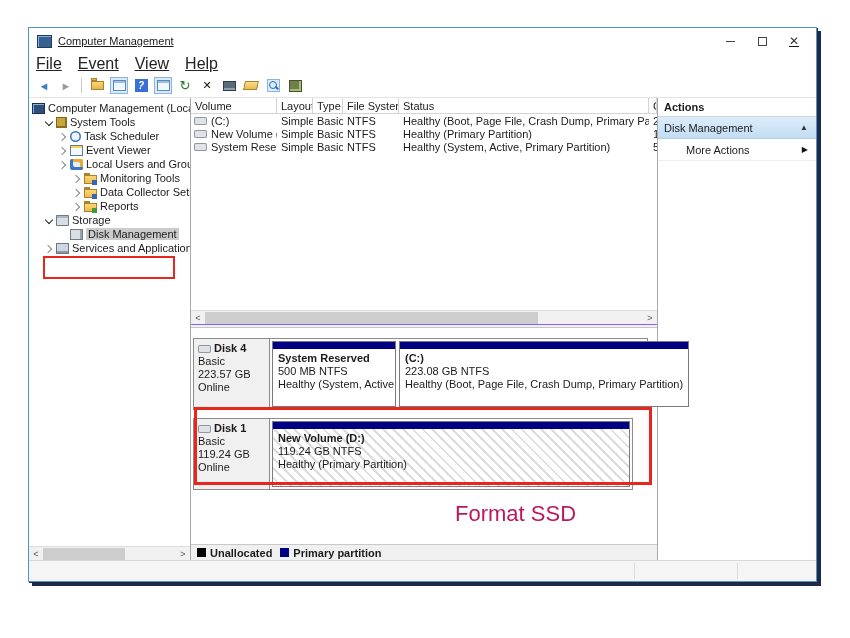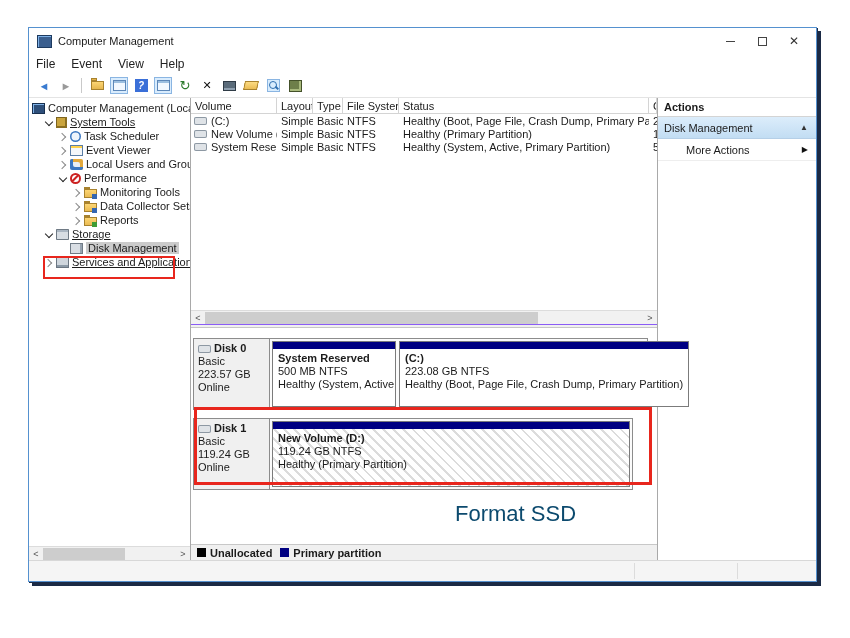--- a/index.html
+++ b/index.html
@@ -12,33 +12,33 @@
 
   
   #win {
     position:absolute; left:28px; top:27px; width:789px; height:555px;
     background:#fff; border:1px solid #5591cf;
     box-shadow:4px 4px 0 0 #1b2a45, 1px 1px 0 0 #1b2a45;
     display:flex; flex-direction:column;
   }
 
   
-  .titlebar { height:26px; flex:none; display:flex; align-items:center; padding:0 6px; background:#fff; }
+  .titlebar { height:26px; flex:none; display:flex; align-items:center; padding:0 6px; background:#fff;text-decoration:underline; }
   .app-icon { width:15px; height:13px; margin:0 6px 0 2px; background:#3b5f8f;
     box-shadow:inset 0 0 0 1px #1d3a5f, inset 2px 2px 0 0 #7fb2e8; flex:none; }
   .title-text { font-size:11px; color:#1b1b1b; }
   .win-controls { margin-left:auto; display:flex; }
   .wc { width:32px; height:22px; display:flex; align-items:center; justify-content:center; color:#333; }
   .wc-min i { display:block; width:9px; height:1px; background:#444; }
   .wc-max i { display:block; width:9px; height:9px; border:1px solid #444; }
   .wc-close { font-size:12px; }
 
   
   .menubar { height:20px; flex:none; display:flex; align-items:center; padding-left:7px; gap:16px; background:#fff; }
-  .menu-item { font-size:12px; color:#222; }
+  .menu-item { font-size:16px; color:#222;text-decoration:underline; }
 
   
   .toolbar { height:24px; flex:none; display:flex; align-items:center; padding-left:6px; gap:4px; background:#fff; border-bottom:1px solid #e4e4e4; }
   .tb { width:18px; height:17px; display:flex; align-items:center; justify-content:center; flex:none; }
   .tb-sep { width:1px; height:15px; background:#c9c9c9; margin:0 2px; flex:none; }
   .tb-boxed { border:1px solid #8ab5e2; background:#d9ecfd; }
   .g-back { color:#3a7bd0; font-size:11px; }
   .g-fwd { color:#9a9a9a; font-size:11px; }
   .mini-folder { position:relative; width:13px; height:9px; background:linear-gradient(#ffd978,#e3b249); box-shadow:inset 0 0 0 1px #a8822e; }
   .mini-folder::before { content:""; position:absolute; top:-3px; left:0; width:6px; height:3px; background:#e3b249; box-shadow:inset 0 0 0 1px #a8822e; }
@@ -53,21 +53,21 @@
   .mini-search::after { content:""; position:absolute; left:8px; top:8px; width:4px; height:1.6px; background:#2f6fb0; transform:rotate(45deg); }
   .mini-last { width:13px; height:12px; background:#6e7f4a; box-shadow:inset 0 0 0 1px #44512a, inset -3px -3px 0 0 #a9ba7d; }
 
   
   .main { flex:1; min-height:0; display:flex; background:#fff; }
 
   
   .treepane { width:162px; flex:none; border-right:1px solid #a9a9a9; display:flex; flex-direction:column; overflow:hidden; }
   .tree { flex:1; padding-top:3px; overflow:hidden; white-space:nowrap; }
   .ti { height:14px; display:flex; align-items:center; gap:3px; }
-  .l0{ padding-left:3px; } .l1{ padding-left:15px;text-decoration:underline; } .l2{ padding-left:29px;align-items:center; } .l3{ padding-left:43px; }
+  .l0{ padding-left:3px; } .l1{ padding-left:15px; } .l2{ padding-left:29px;align-items:center; } .l3{ padding-left:43px; }
   .cv { width:9px; height:9px; position:relative; flex:none; }
   .cv.open::before { content:""; position:absolute; left:2px; top:1px; width:5px; height:5px; border-right:1.4px solid #262626; border-bottom:1.4px solid #262626; transform:rotate(45deg); }
   .cv.closed::before { content:""; position:absolute; left:1px; top:2px; width:5px; height:5px; border-right:1.2px solid #8a8a8a; border-top:1.2px solid #8a8a8a; transform:rotate(45deg); }
   .ico { width:13px; height:11px; flex:none; position:relative; }
   .ic-pc { background:#2e4f7a; box-shadow:inset 0 0 0 1px #18304f, inset 2px 2px 0 0 #7fb2e8; }
   .ic-tools { background:#caa53e; box-shadow:inset -2px -2px 0 0 #8a6f22, inset 0 0 0 1px #7c6320; width:11px; }
   .ic-clock { width:11px; height:11px; border-radius:50%; background:#eef4fb; box-shadow:inset 0 0 0 1.5px #3a76c0; }
   .ic-event { background:#f4f7fa; box-shadow:inset 0 0 0 1px #5b7ea6, inset 0 3px 0 0 #ffd24d; }
   .ic-folder { background:linear-gradient(#ffd978,#e8b84e); box-shadow:inset 0 0 0 1px #a8822e; height:9px; margin-top:2px; }
   .ic-folder::before { content:""; position:absolute; top:-2px; left:0; width:6px; height:2px; background:#e8b84e; box-shadow:inset 0 0 0 1px #a8822e; }
@@ -133,21 +133,21 @@
 
   
   .statusbar { height:21px; flex:none; border-top:1px solid #d8d8d8; background:#f5f5f5; position:relative; }
   .sb-div { position:absolute; top:2px; bottom:2px; width:1px; background:#dcdcdc; }
   .sb-div.d1 { right:181px; } .sb-div.d2 { right:78px; }
 
   
   .anno { position:absolute; border:3px solid #e8261d; background:transparent; pointer-events:none; z-index:50; }
   #anno-tree { left:43px; top:256px; width:132px; height:23px; border-width:2.5px; }
   #anno-disk { left:194px; top:407px; width:458px; height:78px; }
-  #anno-text { position:absolute; left:455px; top:501px; color:#0c4a6e; font-size:22px; z-index:50; pointer-events:none; }
+  #anno-text { position:absolute; left:455px; top:501px; color:#be185d; font-size:22px; z-index:50; pointer-events:none; }
 </style>
 </head>
 <body>
 
 <div id="canvas">
   <div id="win">
 
     <div class="titlebar">
       <span class="app-icon"></span>
       <span class="title-text">Computer Management</span>
@@ -222,25 +222,20 @@
           <div class="ti l2">
             <span class="cv closed"></span>
             <span class="ico ic-event"></span>
             <span class="tlabel">Event Viewer</span>
           </div>
           <div class="ti l2">
             <span class="cv closed"></span>
             <span class="ico ic-users"></span>
             <span class="tlabel">Local Users and Groups</span>
           </div>
-          <div class="ti l2">
-            <span class="cv open"></span>
-            <span class="ico ic-perf"></span>
-            <span class="tlabel">Performance</span>
-          </div>
           <div class="ti l3">
             <span class="cv closed"></span>
             <span class="ico ic-folder chip-b"></span>
             <span class="tlabel">Monitoring Tools</span>
           </div>
           <div class="ti l3">
             <span class="cv closed"></span>
             <span class="ico ic-folder chip-b"></span>
             <span class="tlabel">Data Collector Sets</span>
           </div>
@@ -329,21 +324,21 @@
           </div>
         </div>
 
         <div class="diskpane">
           <div class="diskrows">
 
             <div class="diskrow d0">
               <div class="dlabel">
                 <div class="dname">
                     <span class="vol-ico"></span>
-                    <span>Disk 0</span>
+                    <span>Disk 4</span>
                   </div>
                 <div>Basic</div>
                 <div>223.57 GB</div>
                 <div>Online</div>
               </div>
               <div class="parts">
                 <div class="part p-sysres">
                   <div class="pbar"></div>
                   <div class="pbody">
                     <div class="pname">System Reserved</div>

